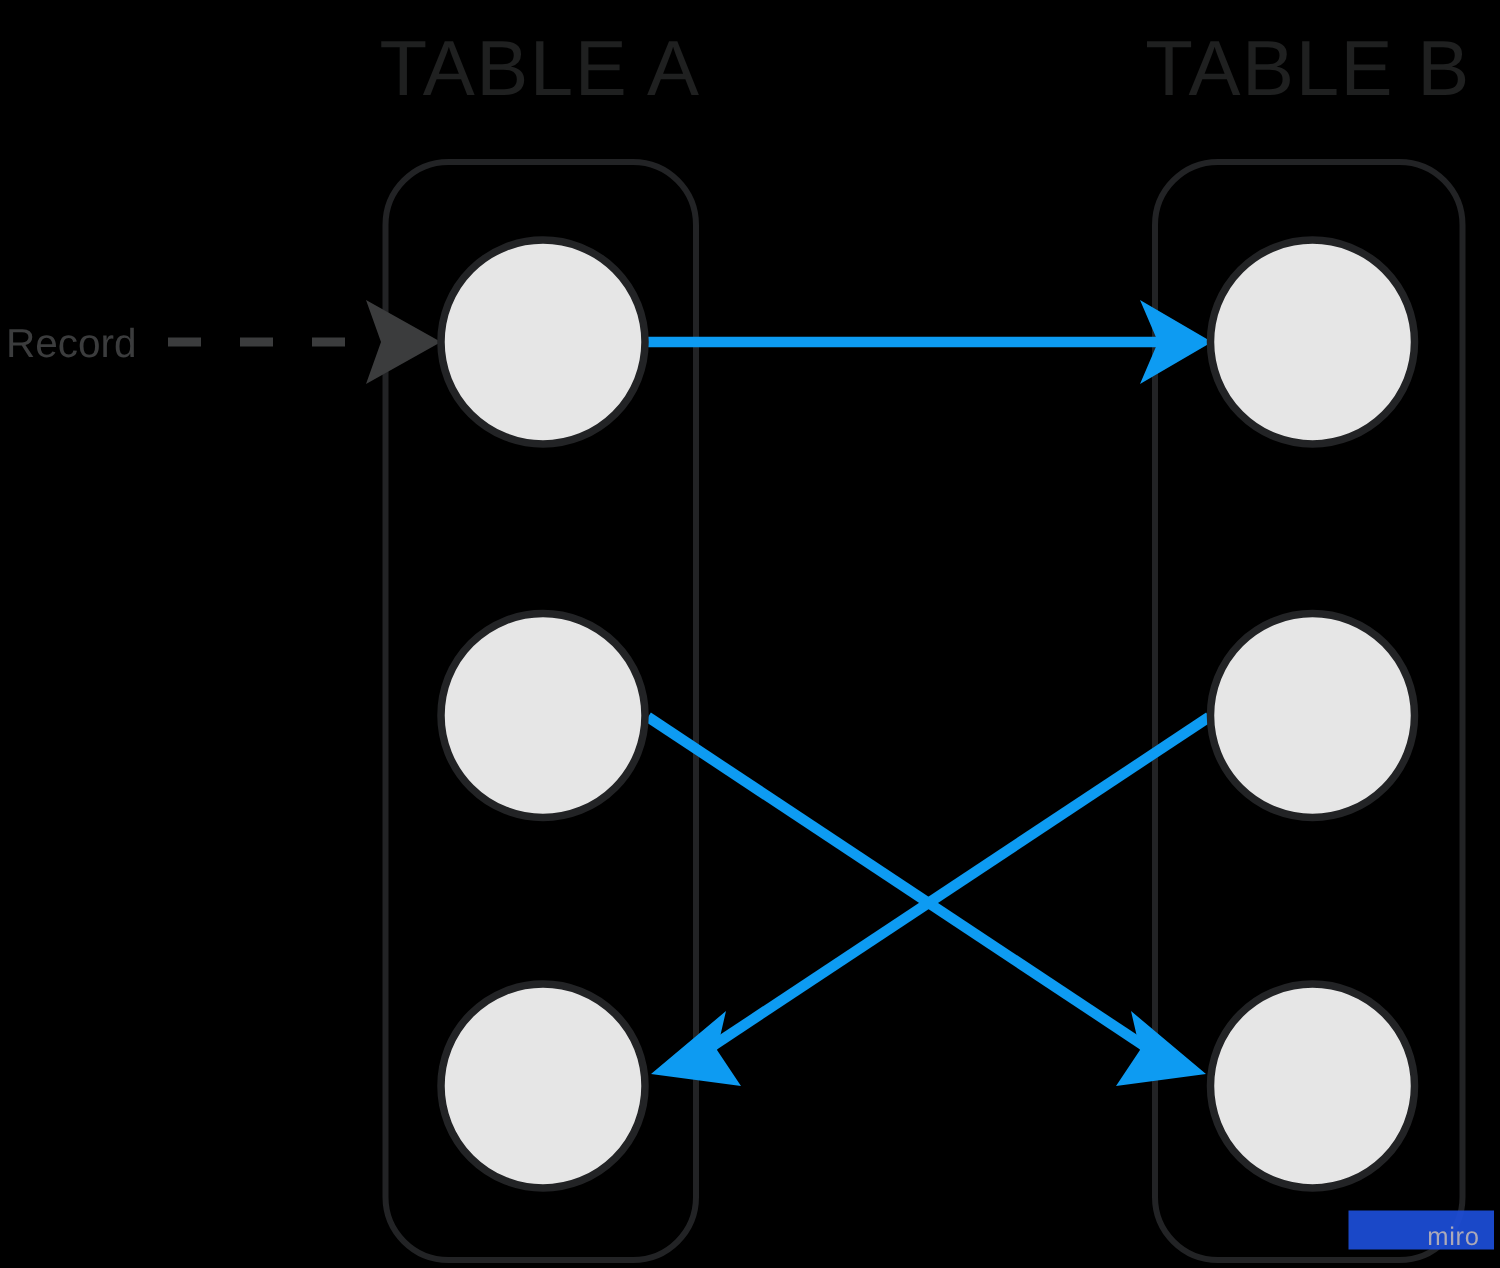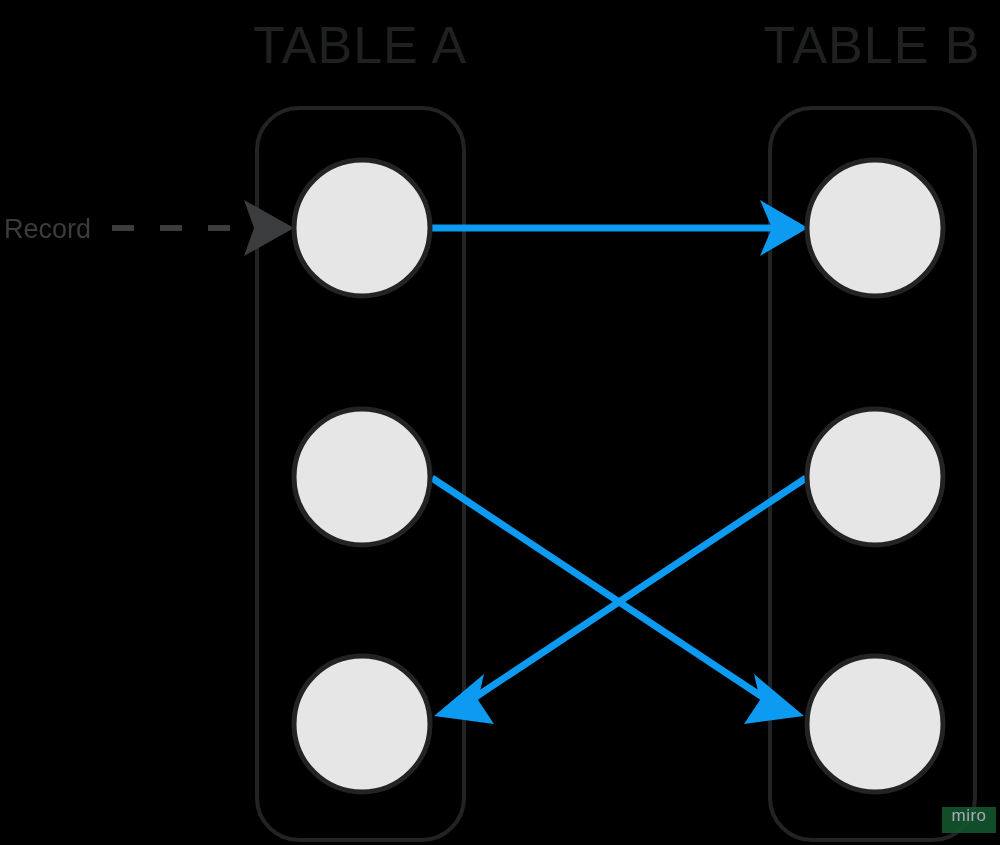--- a/index.html
+++ b/index.html
@@ -66,25 +66,26 @@
   }
   .record-arrow {
     fill: #3b3c3d;
   }
   .watermark-box {
     position: absolute;
     right: 4px;
     bottom: 12px;
     width: 54px;
     height: 26px;
-    background: #14532d;
+    background: #1d4ed8;
     display: flex;
-    align-items: flex-start;
+    align-items: flex-end;
     justify-content: center;
     opacity: 0.93;
+    padding-left: 43px;
   }
   .watermark-text {
     font-family: "Liberation Sans", sans-serif;
     font-size: 17px;
     letter-spacing: 0.5px;
     color: #b9b6c6;
     line-height: 1;
   }
 </style>
 </head>

